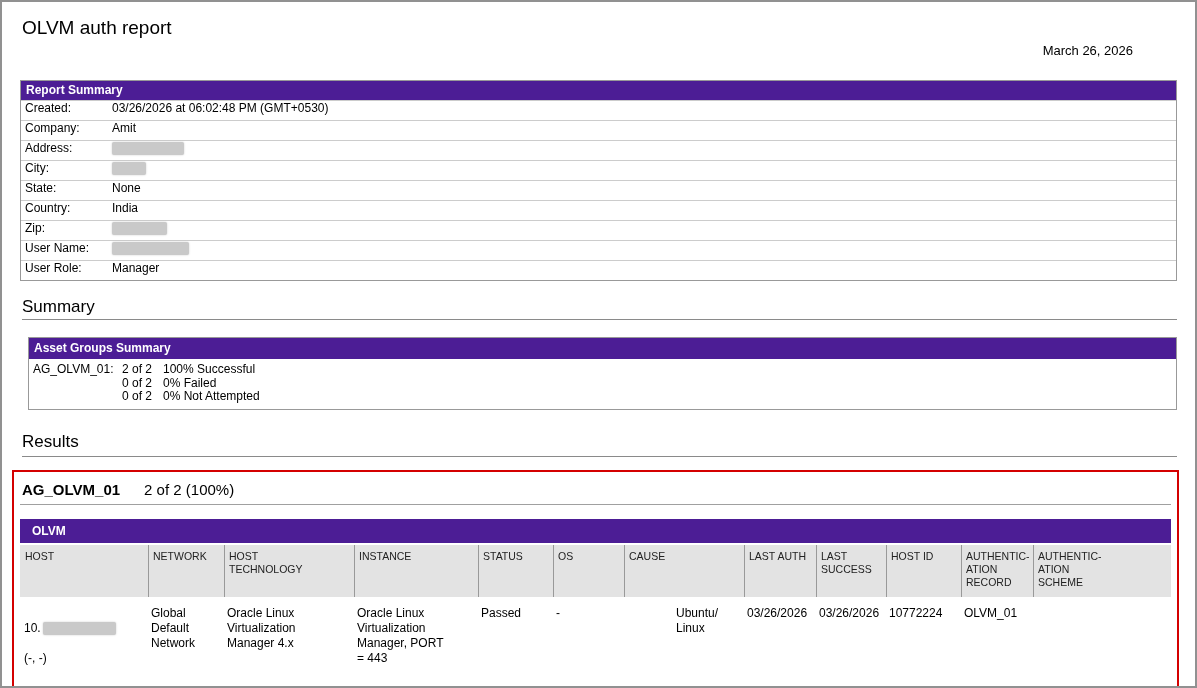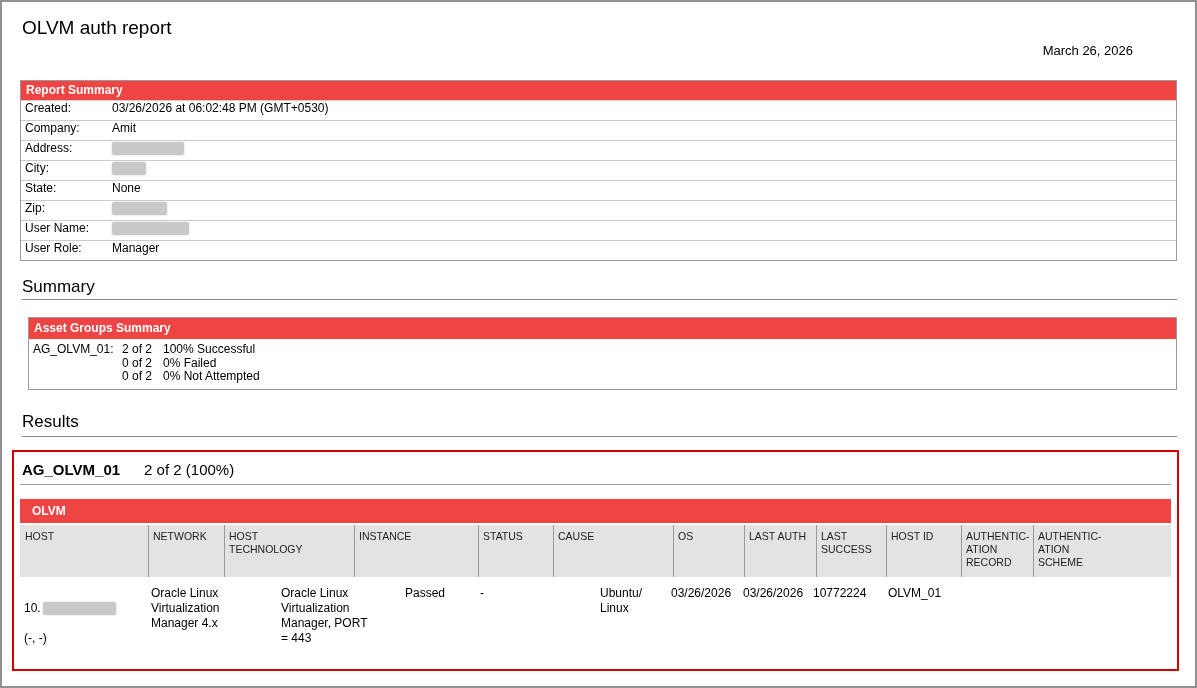--- a/index.html
+++ b/index.html
@@ -11,21 +11,21 @@
     font-family:"Liberation Sans", sans-serif;
     color:#000;
     overflow:hidden;
     position:relative;
   }
   .content { padding:0 18px; }
 
   .title { font-size:19px; font-weight:normal; margin:15px 0 0 2px; line-height:21px; }
   .date-line { text-align:right; padding-right:44px; font-size:13px; margin-top:5px; line-height:15px; }
 
-  .bar { background:#ef4444; color:#fff; font-weight:bold; font-size:12px; padding-left:5px; }
+  .bar { background:#4c1d95; color:#fff; font-weight:bold; font-size:12px; padding-left:5px; }
 
   
   .rs-table { margin-top:22px; border:1px solid #999; }
   .rs-bar { height:19px; line-height:19px; }
   .rs-row { display:flex; align-items:flex-start; height:20px; font-size:12px; padding-left:4px; border-top:1px solid #ccc; background:#fff; }
   .rs-row:first-of-type { border-top:none; }
   .rs-label { width:87px; flex:none; }
   .rs-value { flex:1; }
 
   .redact { display:inline-block; height:13px; background:#c9c9c9; border-radius:2px;
@@ -90,20 +90,24 @@
         <div class="rs-label">Address:</div>
         <div class="rs-value"><span class="redact" style="width:72px"></span></div>
       </div>
       <div class="rs-row">
         <div class="rs-label">City:</div>
         <div class="rs-value"><span class="redact" style="width:34px"></span></div>
       </div>
       <div class="rs-row">
         <div class="rs-label">State:</div>
         <div class="rs-value">None</div>
+      </div>
+      <div class="rs-row">
+        <div class="rs-label">Country:</div>
+        <div class="rs-value">India</div>
       </div>
       <div class="rs-row">
         <div class="rs-label">Zip:</div>
         <div class="rs-value"><span class="redact" style="width:55px"></span></div>
       </div>
       <div class="rs-row">
         <div class="rs-label">User Name:</div>
         <div class="rs-value"><span class="redact" style="width:77px"></span></div>
       </div>
       <div class="rs-row">
@@ -144,39 +148,42 @@
 
       <div class="bar olvm-bar">OLVM</div>
 
       <div class="thead">
         <div class="th c0">HOST</div>
         <div class="th c1">NETWORK</div>
         <div class="th c2">HOST
 TECHNOLOGY</div>
         <div class="th c3">INSTANCE</div>
         <div class="th c4">STATUS</div>
+        <div class="th c6">OS</div>
         <div class="th c5">CAUSE</div>
-        <div class="th c6">OS</div>
         <div class="th c7">LAST AUTH</div>
         <div class="th c8">LAST
 SUCCESS</div>
         <div class="th c9">HOST ID</div>
         <div class="th c10">AUTHENTIC-
 ATION
 RECORD</div>
         <div class="th c11">AUTHENTIC-
 ATION
 SCHEME</div>
       </div>
 
       <div class="tbody">
         <div class="td c0">
           <div><span>10.</span><span class="redact host-redact"></span></div>
           <div>(-, -)</div>
         </div>
+        <div class="td c1">Global
+Default
+Network</div>
         <div class="td c2">Oracle Linux
 Virtualization
 Manager 4.x</div>
         <div class="td c3">Oracle Linux
 Virtualization
 Manager, PORT
 = 443</div>
         <div class="td c4">Passed</div>
         <div class="td c5">-</div>
         <div class="td c6">Ubuntu/

